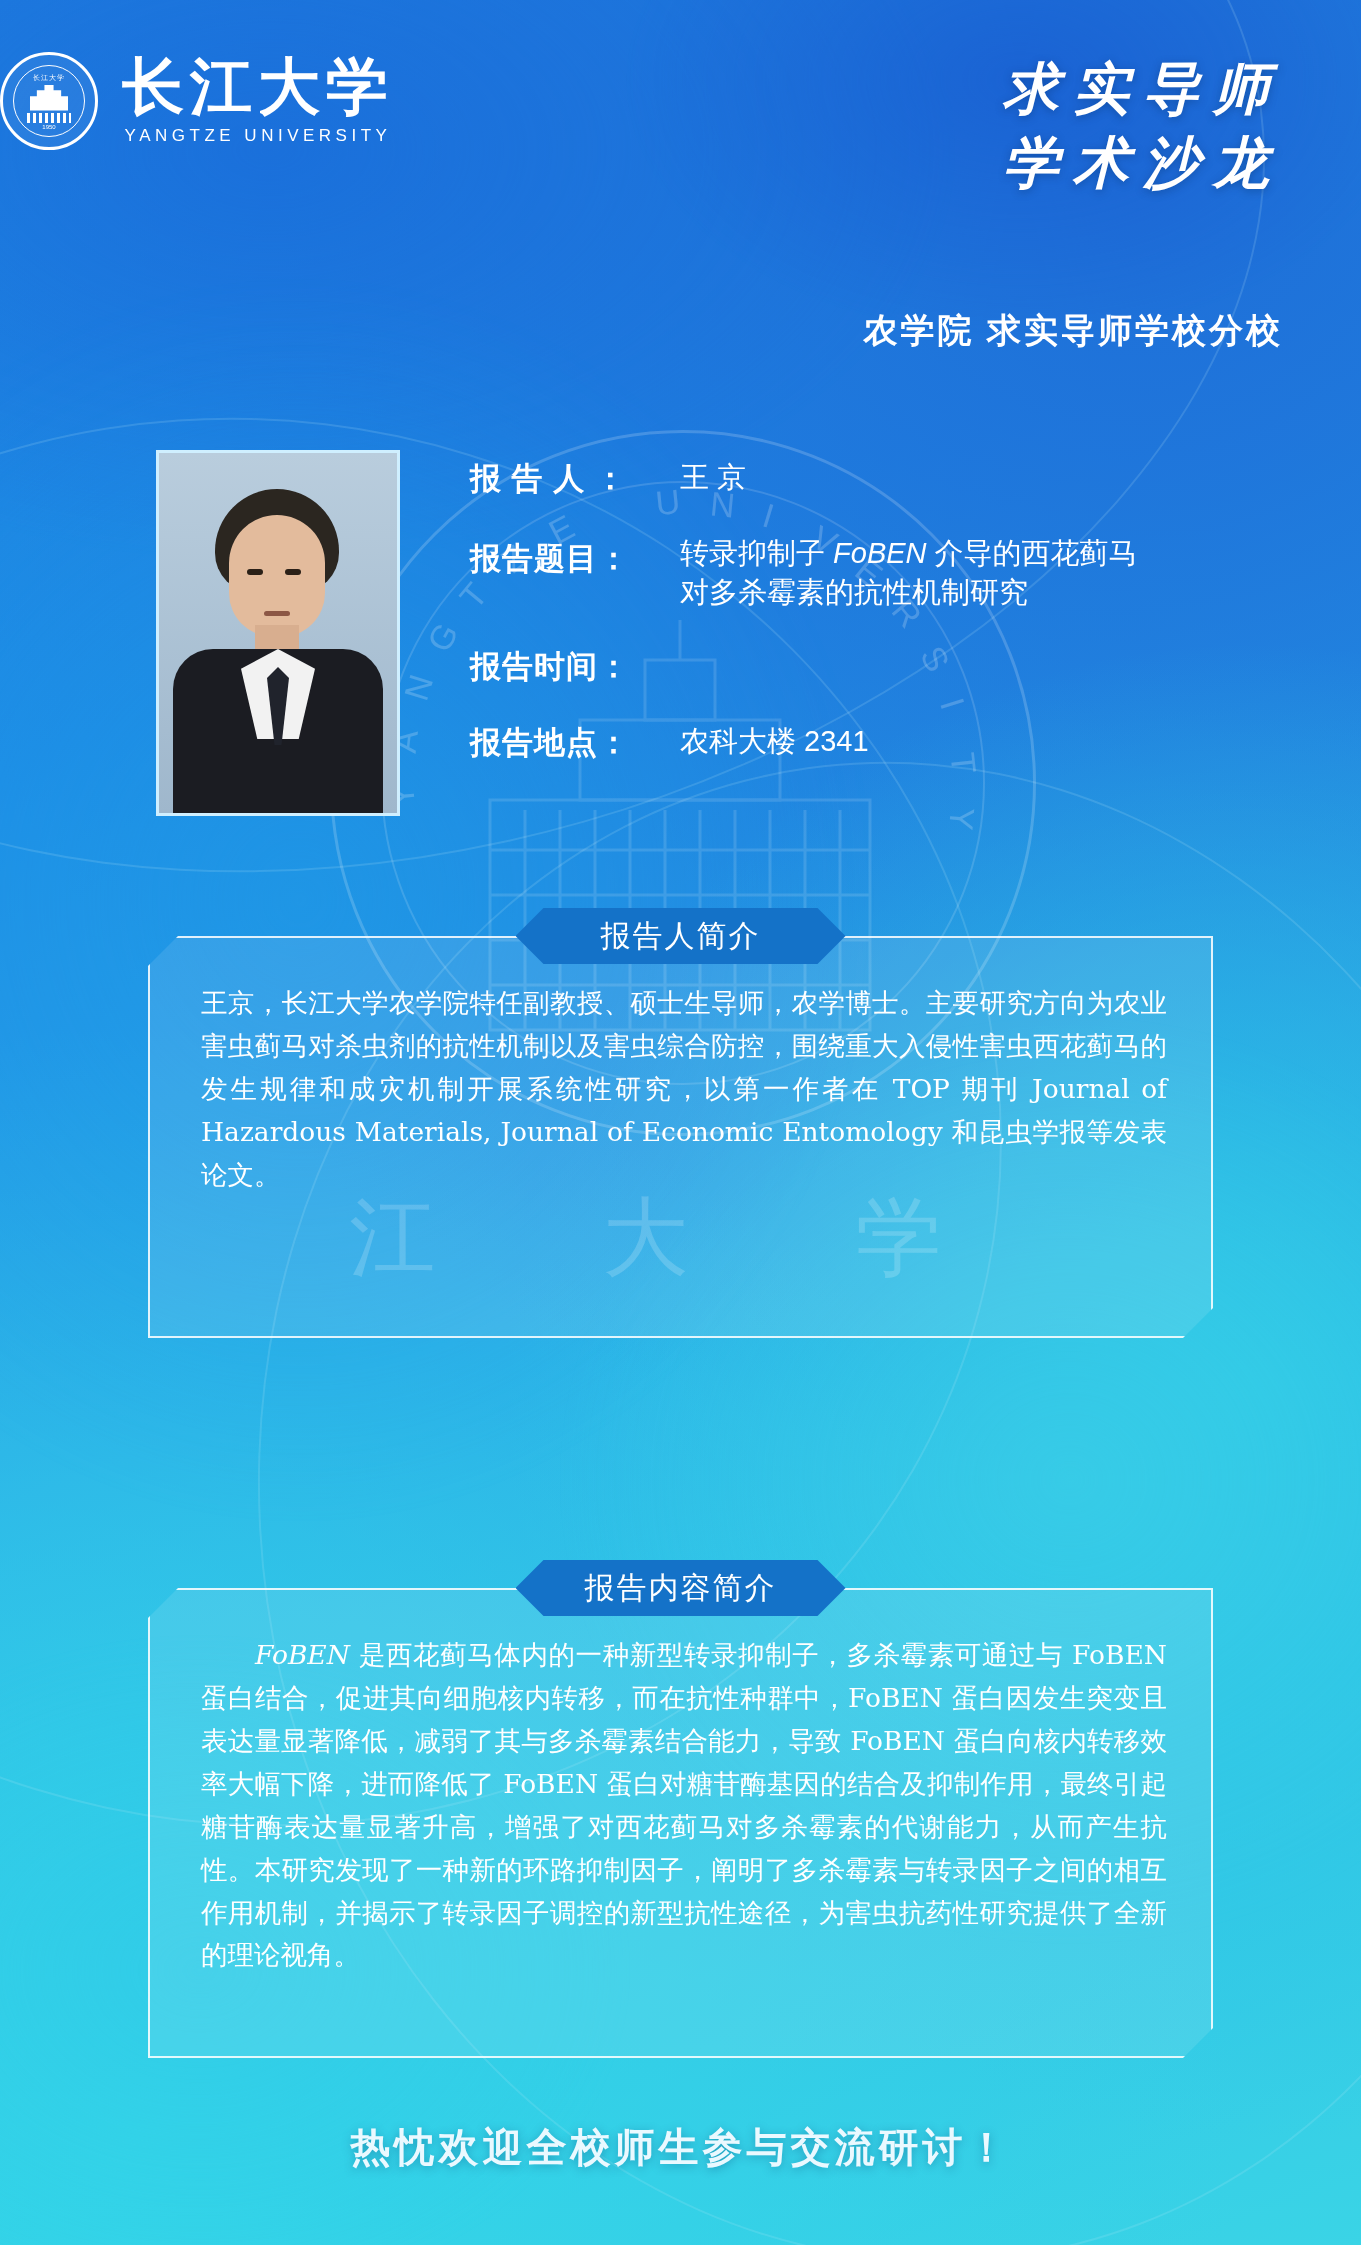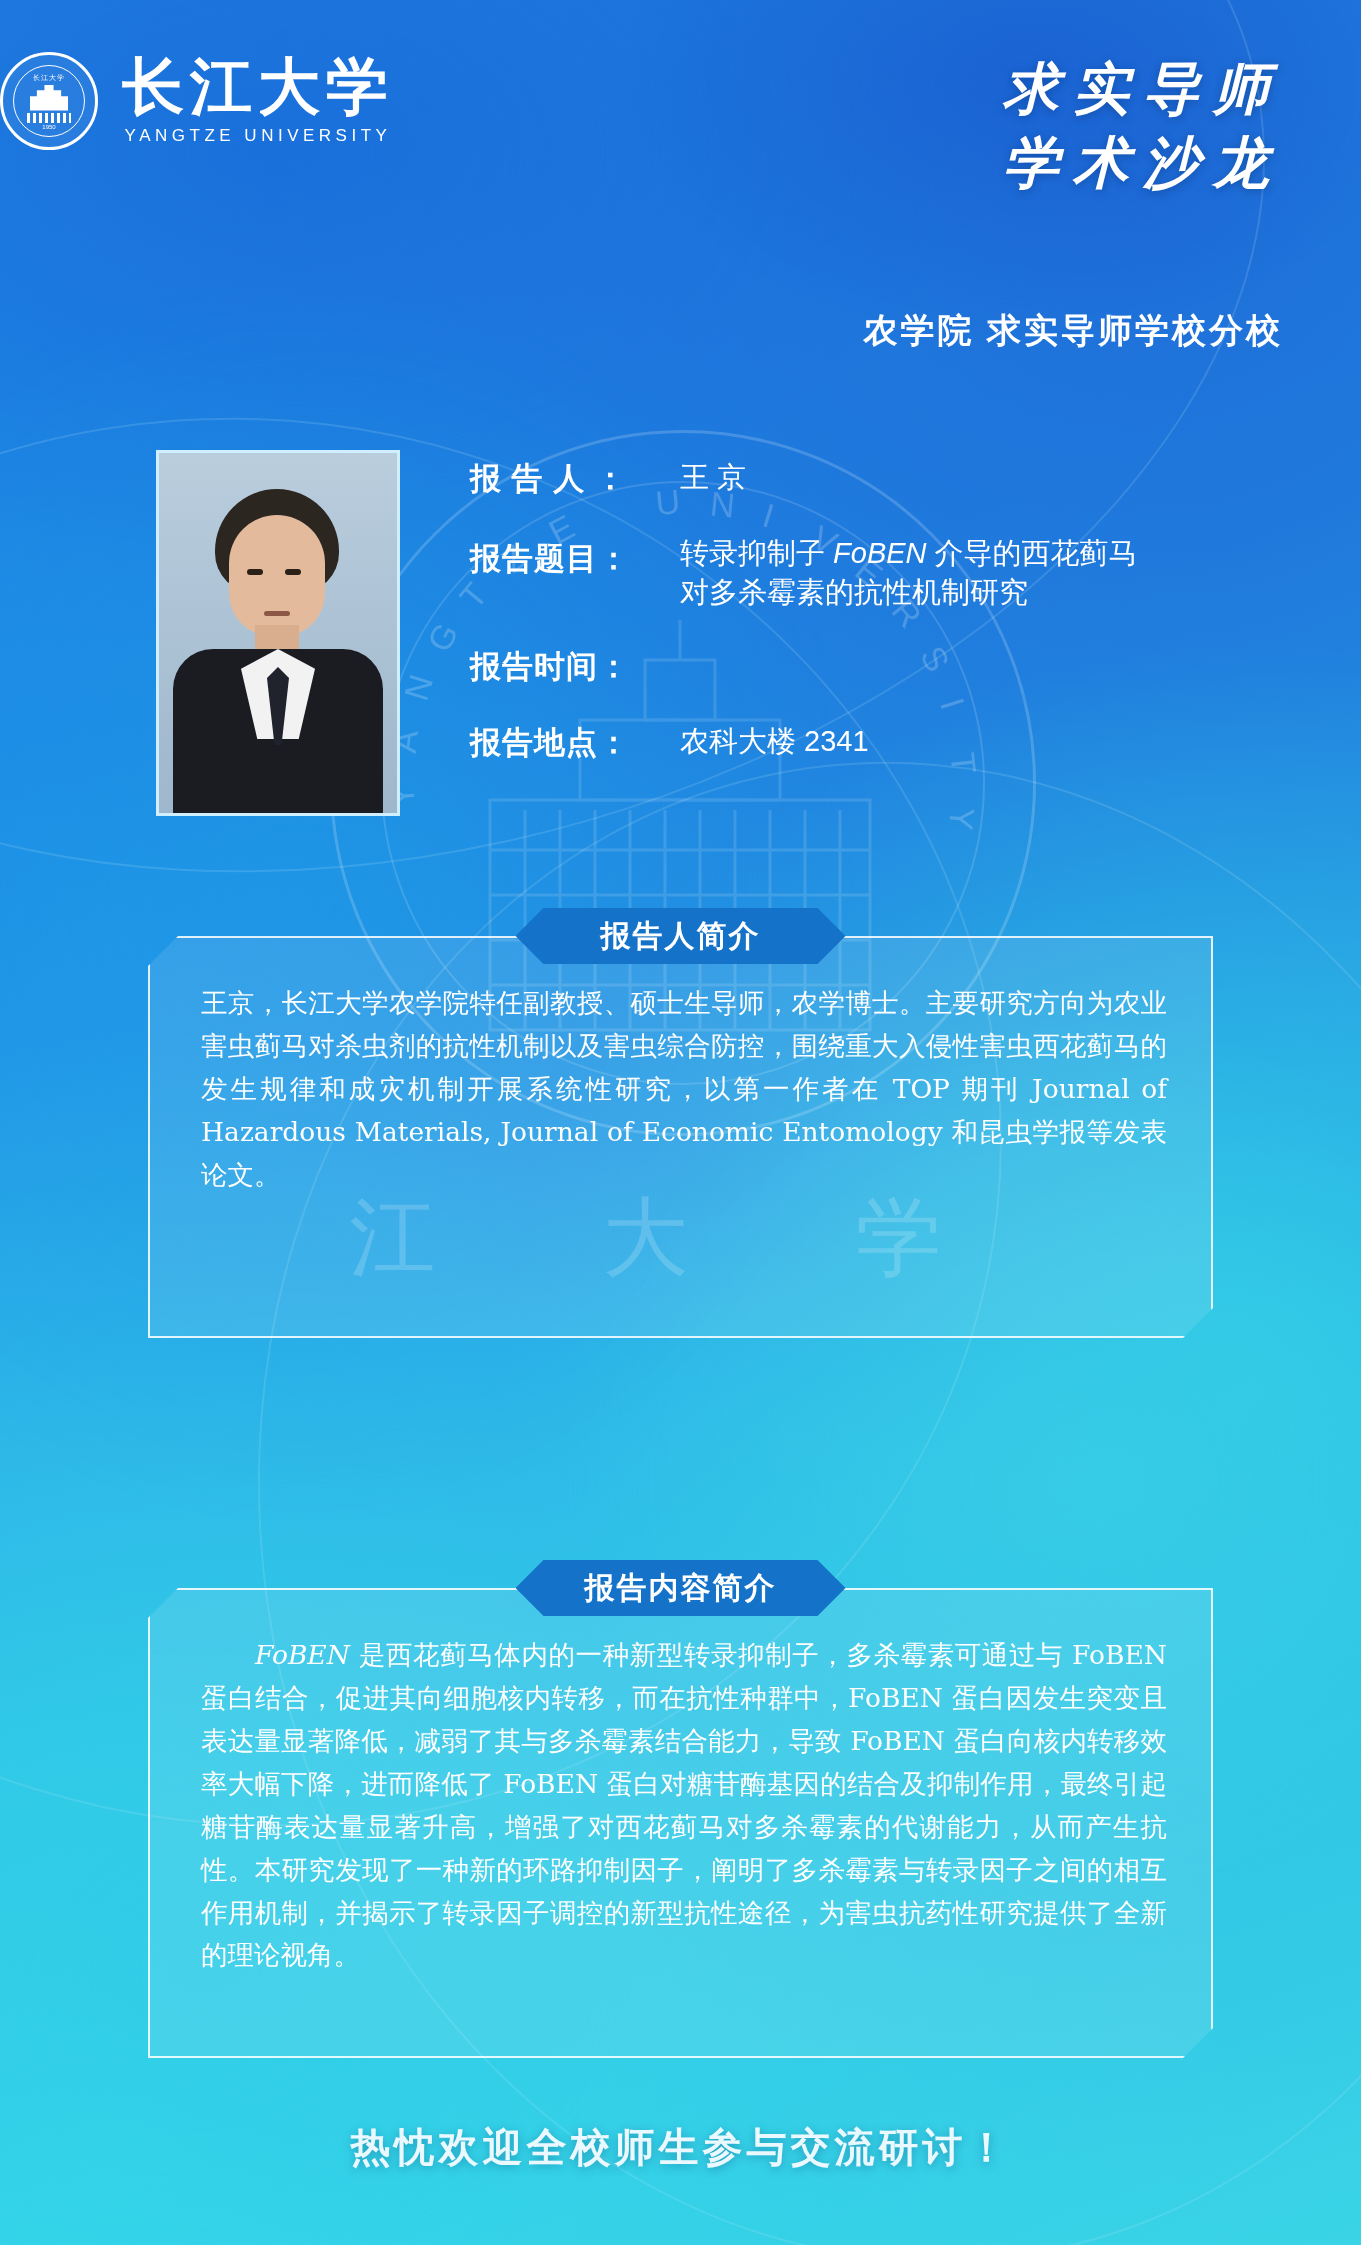--- a/index.html
+++ b/index.html
@@ -95,21 +95,21 @@
   .rows{position:absolute;left:470px;top:8px;width:840px;}
   .row{display:flex;align-items:flex-start;margin-bottom:34px;}
   .row .lab{font-size:31px;color:#ffffff;font-weight:bold;white-space:nowrap;
             letter-spacing:1px;min-width:200px;}
   .row .val{font-size:29px;color:#ffffff;line-height:1.34;padding-left:10px;}
   .row .val .it{font-style:italic;}
   .row.title .lab{padding-top:4px;}
   
   .panel{position:absolute;left:148px;width:1065px;}
   .panel .tab{position:absolute;left:50%;transform:translateX(-50%);top:0;
-      width:330px;height:56px;background:#1472c8;color:#fff;font-size:30px;font-weight:bold;
+      width:330px;height:56px;background:#1472c8;color:#fff;font-size:30px;font-weight:normal;
       display:flex;align-items:center;justify-content:center;letter-spacing:2px;z-index:3;
       clip-path:polygon(28px 0,302px 0,330px 28px,302px 56px,28px 56px,0 28px);}
   .panel .box{position:absolute;left:0;top:28px;width:100%;
       border:2px solid rgba(255,255,255,.85);background:rgba(255,255,255,.10);
       box-sizing:border-box;}
   .panel .box.c1{clip-path:polygon(0 30px,30px 0,100% 0,100% calc(100% - 30px),calc(100% - 30px) 100%,0 100%);padding-left:7px;}
   .panel .text{padding:44px 44px 40px 44px;font-family:"DejaVu Serif",serif;
       font-size:26.5px;line-height:1.62;color:#ffffff;text-align:justify;}
   .panel .text .it{font-style:italic;}
   #panel-bio{top:908px;}

